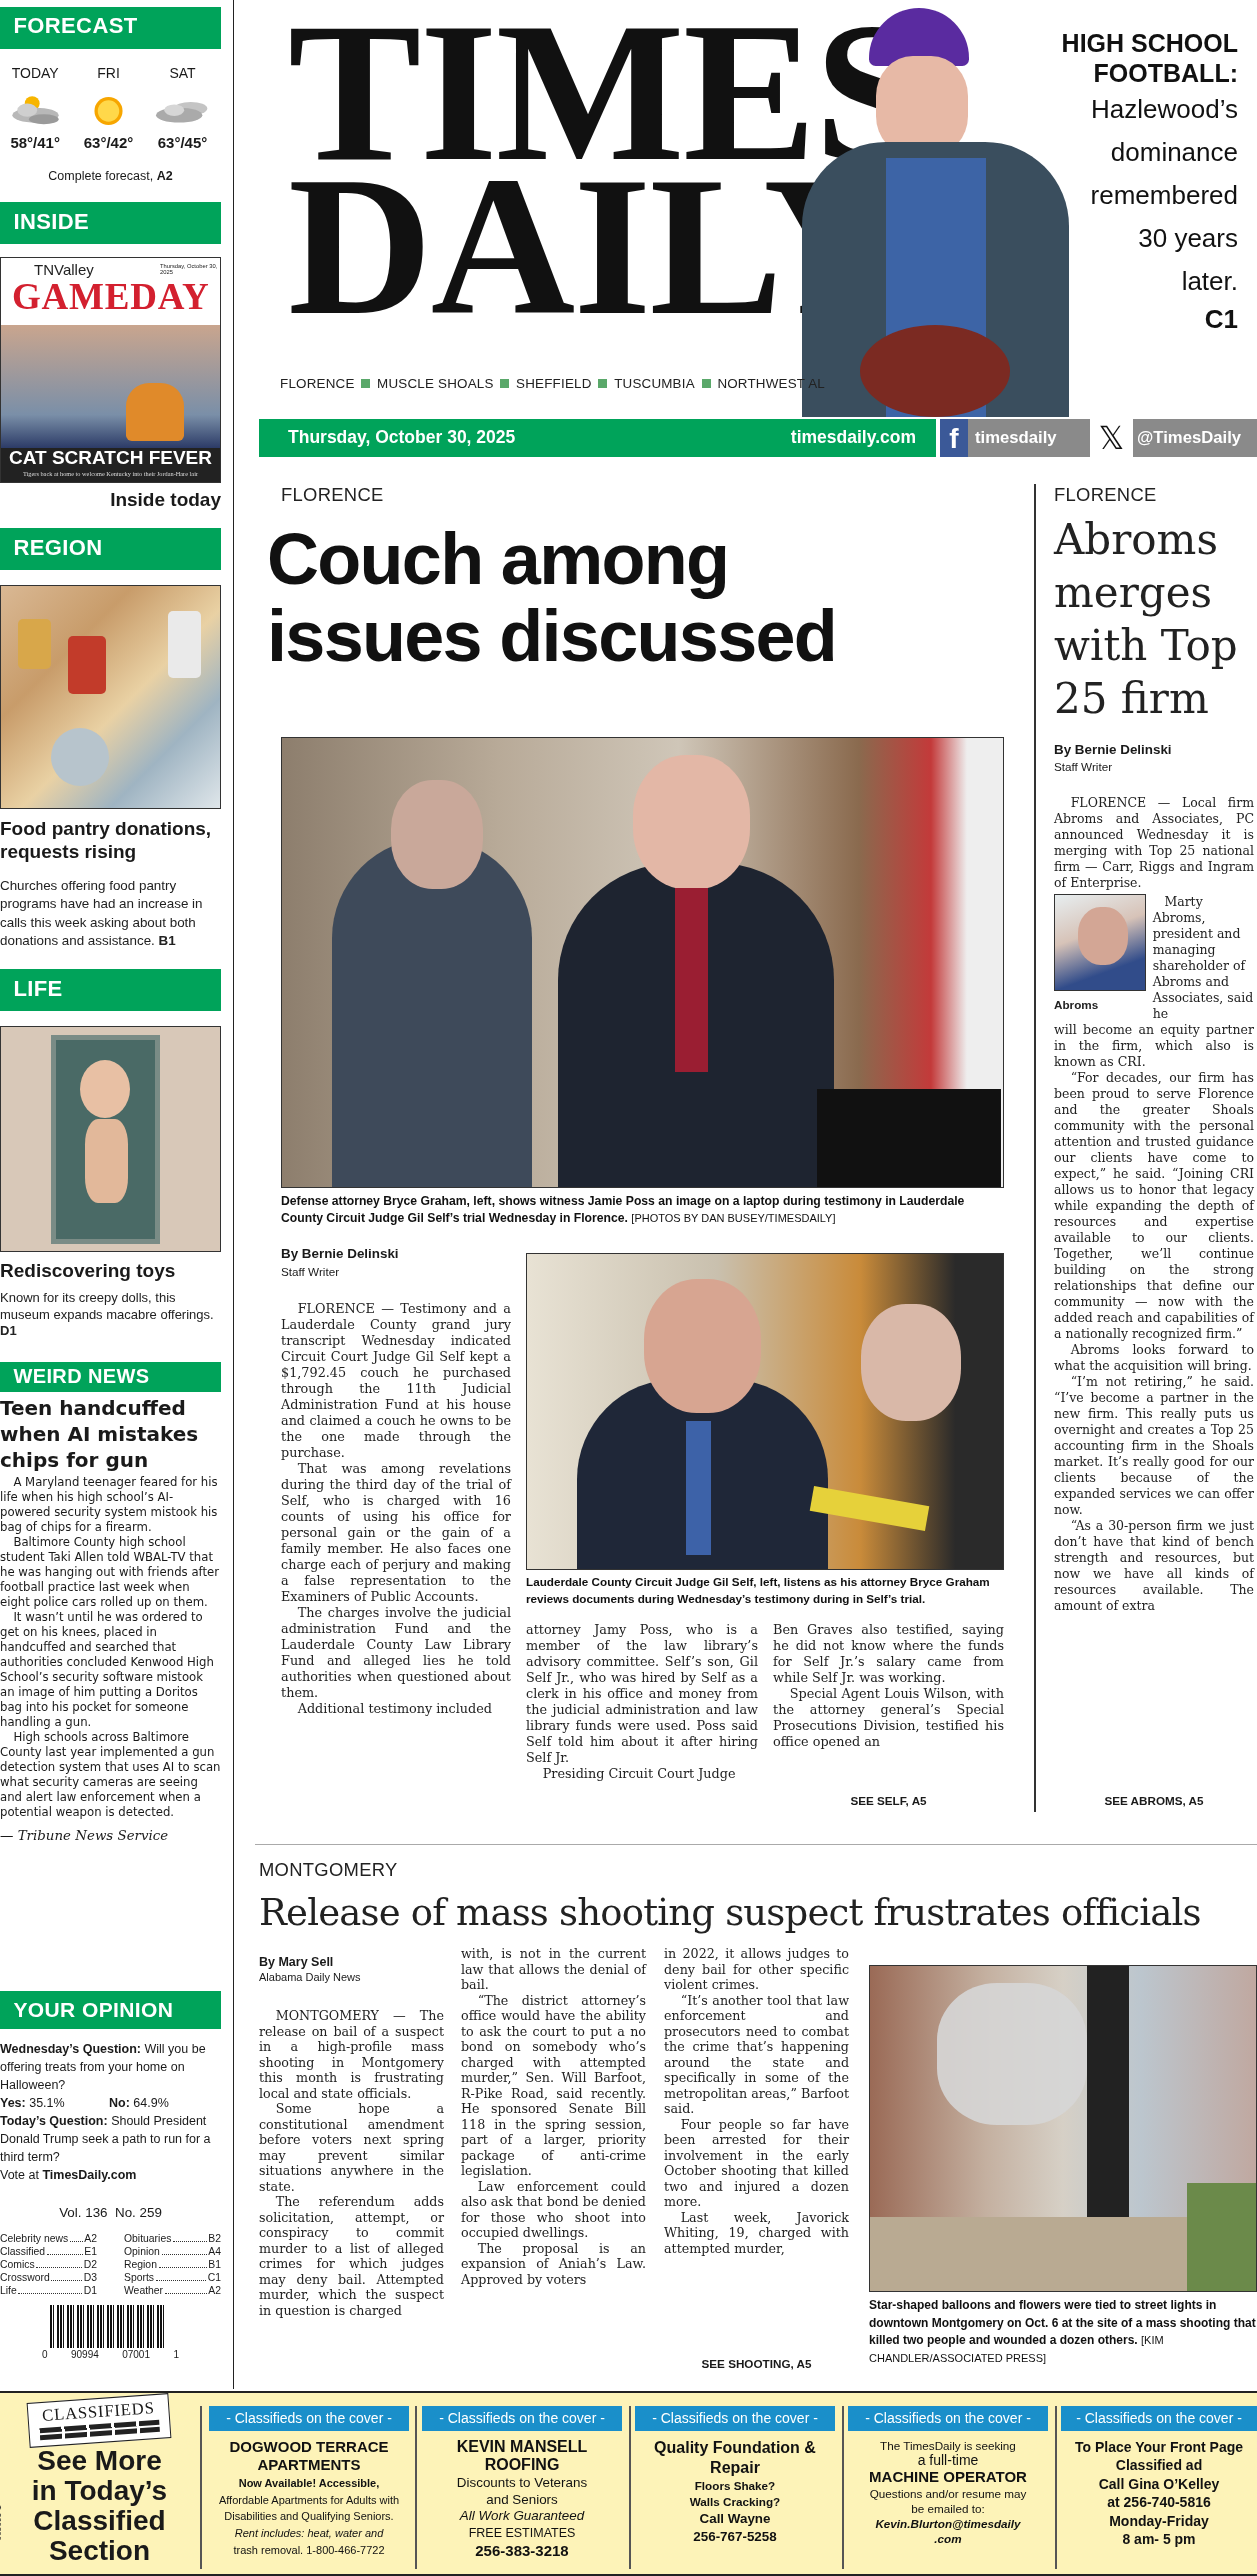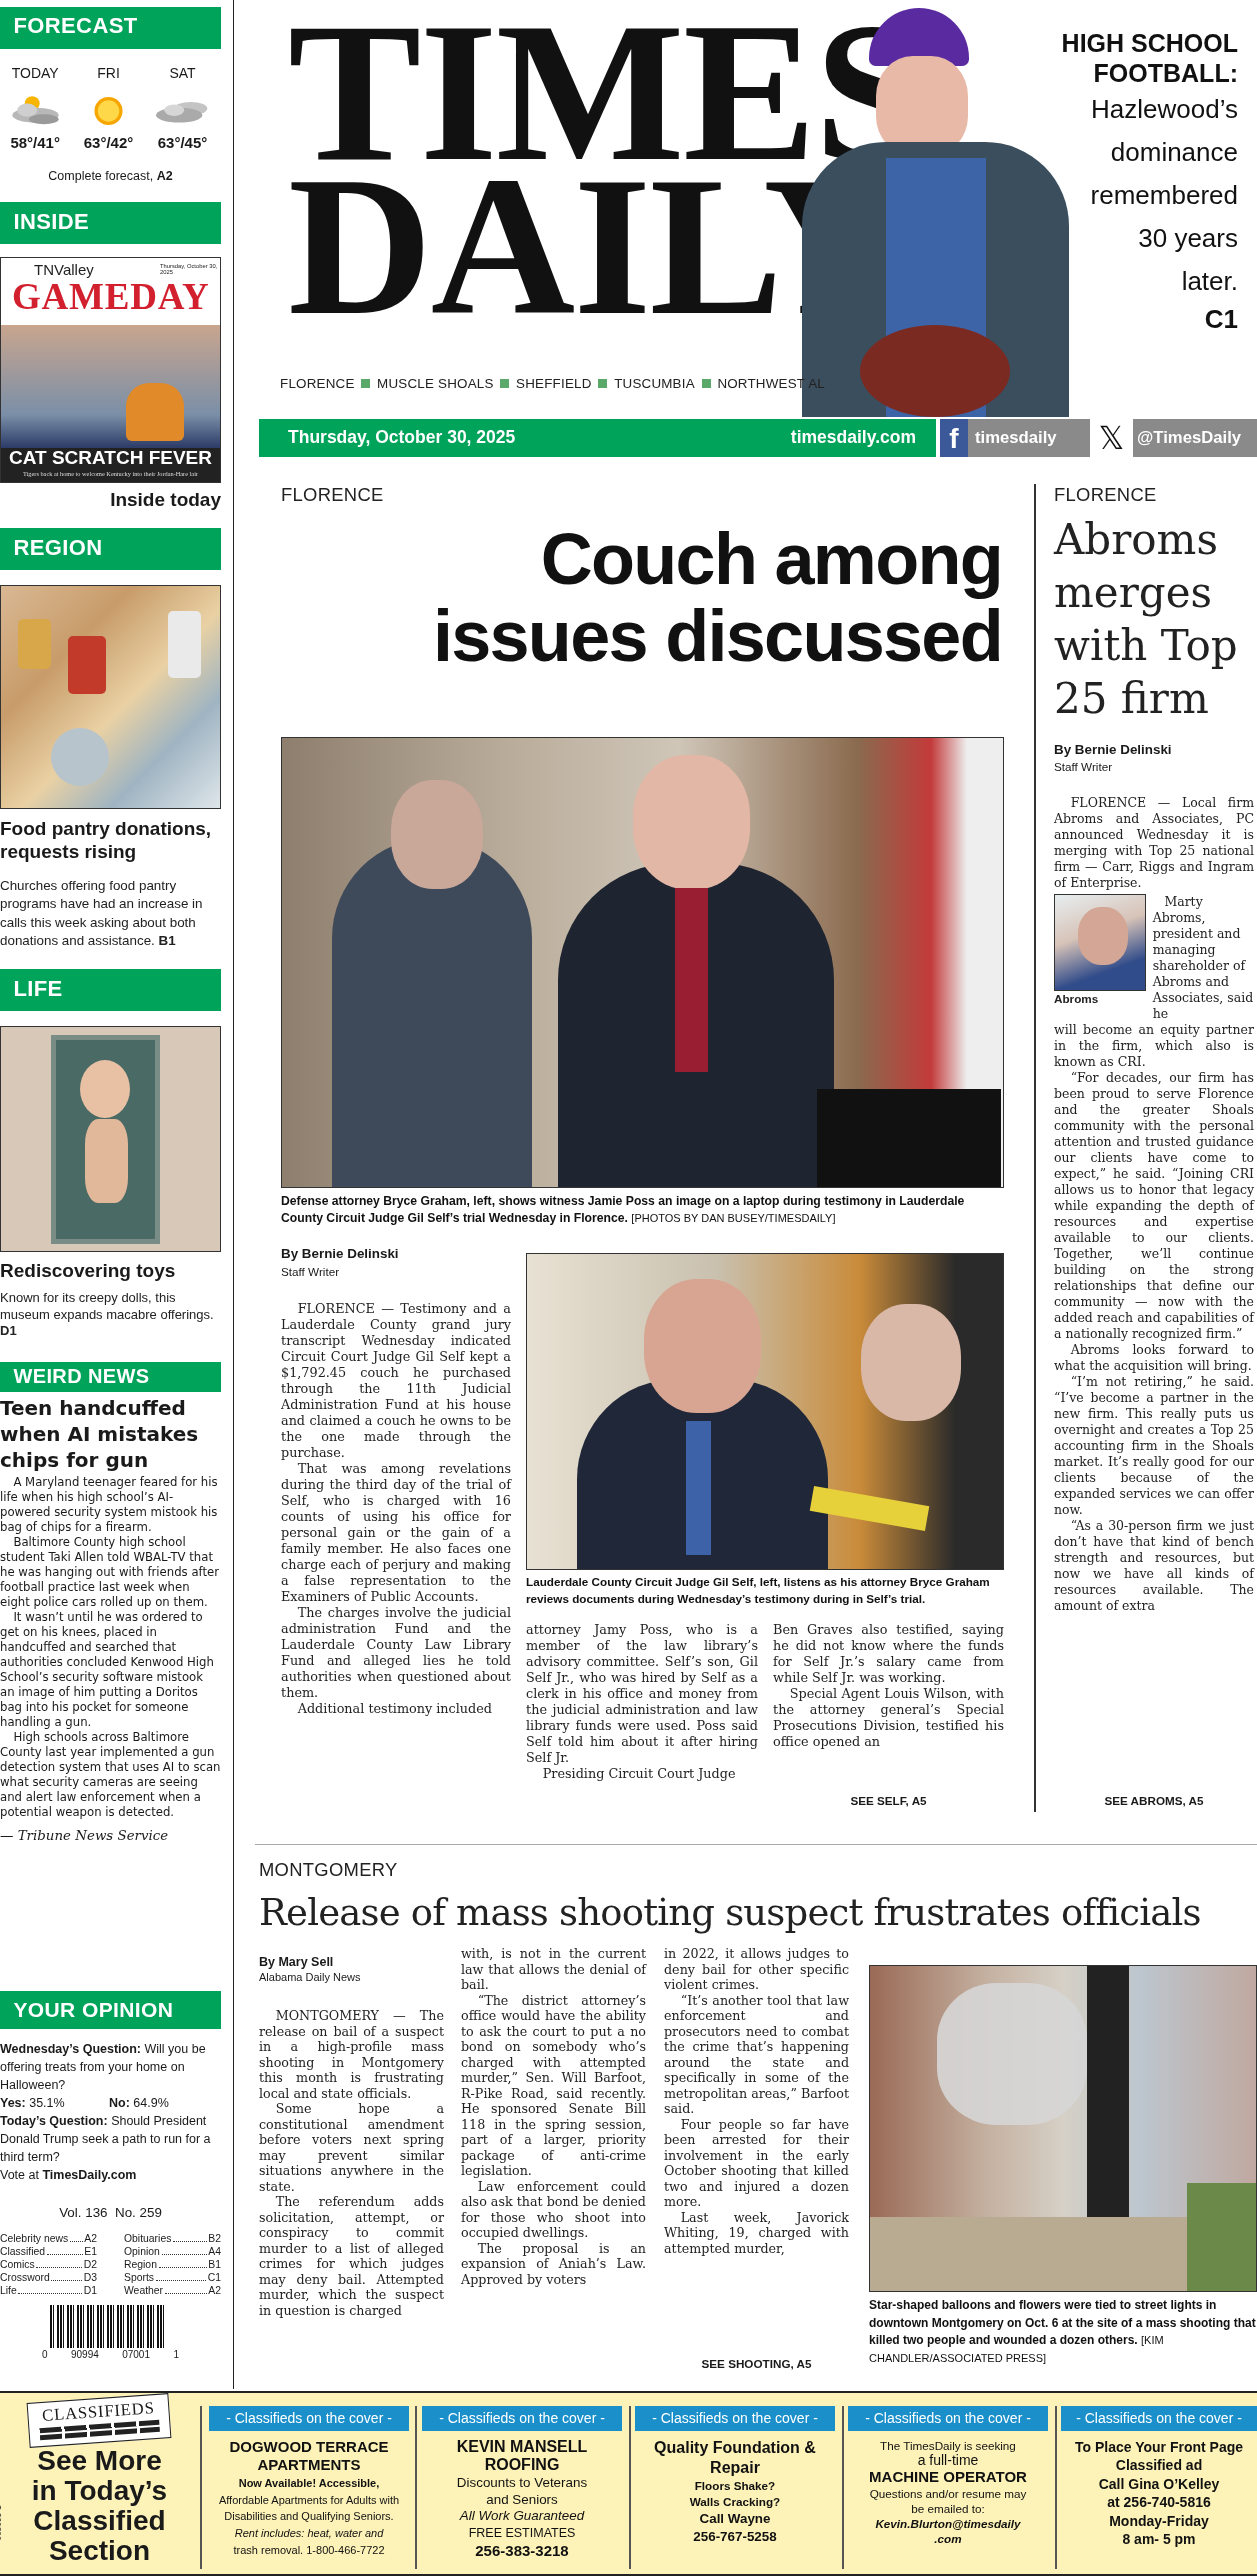--- a/index.html
+++ b/index.html
@@ -219,21 +219,21 @@
 <div class="abs social" style="left:940px;width:150px;background:#8a8a8a">
   <div class="abs" style="left:0;top:0;width:28px;height:38px;background:#3b5998;text-align:center;font-size:28px;line-height:40px">f</div>
   <span class="abs" style="left:35px;top:9.2px">timesdaily</span>
 </div>
 <div class="abs social" style="left:1090px;width:167px;background:#8a8a8a">
   <div class="abs" style="left:0;top:0;width:43px;height:38px;background:#fff;color:#111;text-align:center;font-size:32px;line-height:38px;font-weight:normal">𝕏</div>
   <span class="abs" style="left:47px;top:9.2px">@TimesDaily</span>
 </div>
 
 <div class="abs kicker" style="left:281px;top:484px">FLORENCE</div>
-<div class="abs" style="left:267px;top:521px;width:735px;text-align:right;font-family:'Liberation Sans',sans-serif;font-weight:bold;font-size:72px;line-height:77px;letter-spacing:-1.7px;color:#111">
+<div class="abs" style="left:267px;top:521px;width:735px;text-align:left;font-family:'Liberation Sans',sans-serif;font-weight:bold;font-size:72px;line-height:77px;letter-spacing:-1.7px;color:#111">
   <div>Couch among</div>
   <div>issues discussed</div>
 </div>
 <div class="abs photo" style="left:281px;top:737px;width:723px;height:451px;background:linear-gradient(90deg,#8d7e6d 0,#b8aa98 30%,#cfc6b8 55%,#8a6a4e 80%,#c33a3a 90%,#eee 95%)">
   <div class="abs" style="left:50px;top:100px;width:200px;height:351px;background:#3e4a5a;border-radius:100px 100px 0 0"></div>
   <div class="abs" style="left:109px;top:42px;width:92px;height:109px;background:#c9a89a;border-radius:45%"></div>
   <div class="abs" style="left:276px;top:125px;width:276px;height:326px;background:#1e2430;border-radius:117px 117px 0 0"></div>
   <div class="abs" style="left:351px;top:16.7px;width:117px;height:134px;background:#e3b7a6;border-radius:45%"></div>
   <div class="abs" style="left:393px;top:150px;width:33px;height:184px;background:#9a1e32"></div>
   <div class="abs" style="left:535px;top:351px;width:184px;height:100px;background:#111"></div>
@@ -276,21 +276,21 @@
 <div class="abs" style="left:1054px;top:513px;width:200px;font-family:'DejaVu Serif',serif;font-size:42px;line-height:53px;color:#222">Abroms merges with Top 25 firm</div>
 <div class="abs byline" style="left:1054px;top:742px">By Bernie Delinski</div>
 <div class="abs bysub" style="left:1054px;top:760px">Staff Writer</div>
 <div class="abs col" style="left:1054px;top:795px;width:200px;font-size:12.5px;line-height:16px">
   <p>FLORENCE — Local firm Abroms and Associates, PC announced Wednesday it is merging with Top 25 national firm — Carr, Riggs and Ingram of Enterprise.</p>
   <div style="display:flex;gap:6.7px;margin-top:3.3px">
     <div style="width:92px;flex-shrink:0">
       <div class="photo" style="width:92px;height:97px;background:linear-gradient(160deg,#e7eef0 0,#d7c3b8 40%,#314c8a 75%)">
         <div style="margin:11.7px 0 0 23.4px;width:50px;height:58px;background:#d3a695;border-radius:45%"></div>
       </div>
-      <div style="font-family:'Liberation Sans',sans-serif;font-weight:bold;font-size:11.7px;margin-top:0">Abroms</div>
+      <div style="font-family:'Liberation Sans',sans-serif;font-weight:bold;font-size:11.7px;margin-top:6px">Abroms</div>
     </div>
     <div style="text-align:left;text-indent:11.7px">Marty Abroms, president and managing shareholder of Abroms and Associates, said he</div>
   </div>
   <p style="text-indent:0">will become an equity partner in the firm, which also is known as CRI.</p>
   <p>“For decades, our firm has been proud to serve Florence and the greater Shoals community with the personal attention and trusted guidance our clients have come to expect,” he said. “Joining CRI allows us to honor that legacy while expanding the depth of resources and expertise available to our clients. Together, we’ll continue building on the strong relationships that define our community — now with the added reach and capabilities of a nationally recognized firm.”</p>
   <p>Abroms looks forward to what the acquisition will bring.</p>
   <p>“I’m not retiring,” he said. “I’ve become a partner in the new firm. This really puts us overnight and creates a Top 25 accounting firm in the Shoals market. It’s really good for our clients because of the expanded services we can offer now.</p>
   <p>“As a 30-person firm we just don’t have that kind of bench strength and resources, but now we have all kinds of resources available. The amount of extra</p>
 </div>
 <div class="abs jump" style="left:1054px;top:1794px;width:200px">SEE ABROMS, A5</div>

